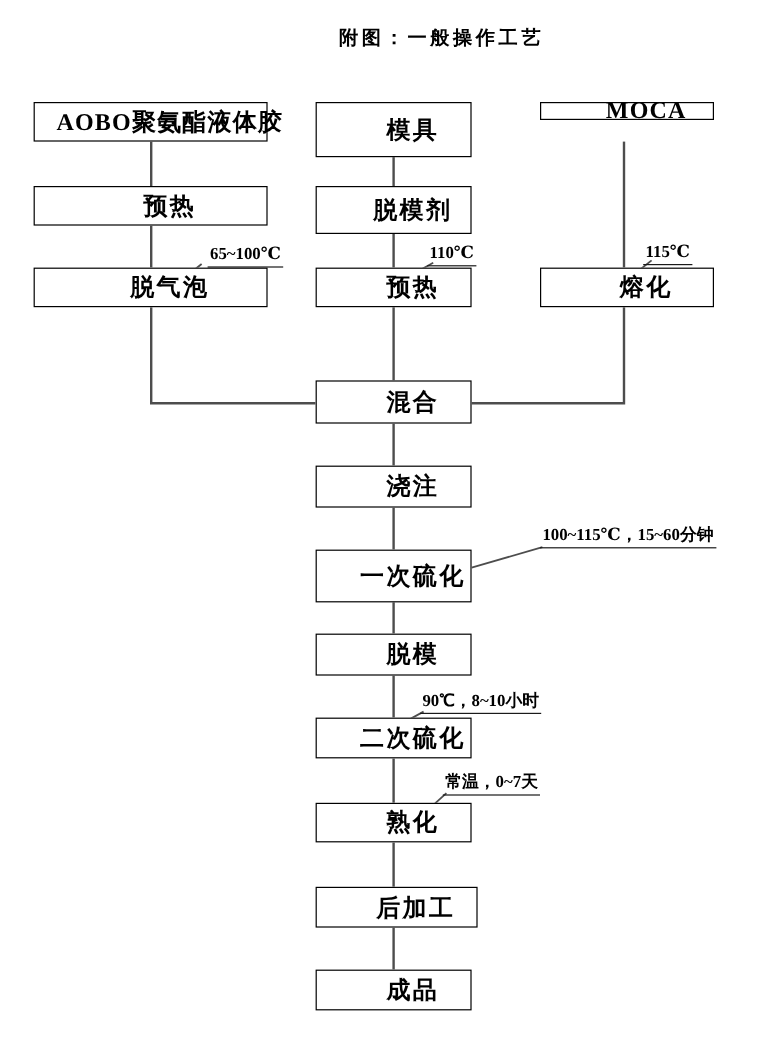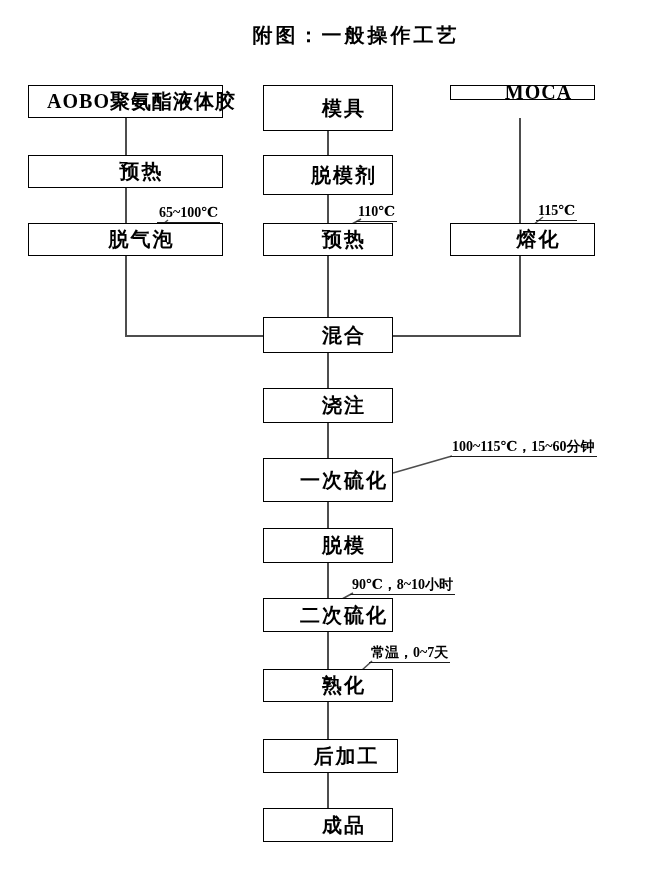--- a/index.html
+++ b/index.html
@@ -12,23 +12,23 @@
     width: 650px;
     height: 869px;
     background: #ffffff;
     font-family: "Liberation Serif", "DejaVu Serif", serif;
     color: #000000;
     overflow: hidden;
   }
   .title {
     position: absolute;
     top: 22px;
-    left: 356px;
+    left: 368px;
     transform: translateX(-50%);
-    font-size: 20px;
+    font-size: 16px;
     font-weight: bold;
     letter-spacing: 3px;
     white-space: nowrap;
     font-family: Liberation Mono, monospace;
   }
   .lines {
     position: absolute;
     left: 0;
     top: 0;
     width: 650px;
@@ -71,25 +71,25 @@
 
   .annotation {
     position: absolute;
     font-size: 14px;
     font-weight: bold;
     white-space: nowrap;
     border-bottom: 1.5px solid #1a1a1a;
     padding: 0 2px 2px 2px;
     line-height: 1;
   }
-  .a-degas-temp        { left: 157px; top: 206px; }
+  .a-degas-temp        { left: 173px; top: 206px; }
   .a-preheat-mold-temp { left: 356px; top: 205px; }
   .a-melt-temp         { left: 536px; top: 204px; text-align: right; }
   .a-first-cure-cond   { left: 450px; top: 440px; }
-  .a-second-cure-cond  { left: 350px; top: 578px; }
+  .a-second-cure-cond  { left: 350px; top: 578px; font-family: Liberation Serif, serif; }
   .a-aging-cond        { left: 369px; top: 646px; }
 </style>
 </head>
 <body>
 
 <div class="page">
 
   <div class="title">附图：一般操作工艺</div>
 
   <svg class="lines" viewBox="0 0 650 869" xmlns="http://www.w3.org/2000/svg">

